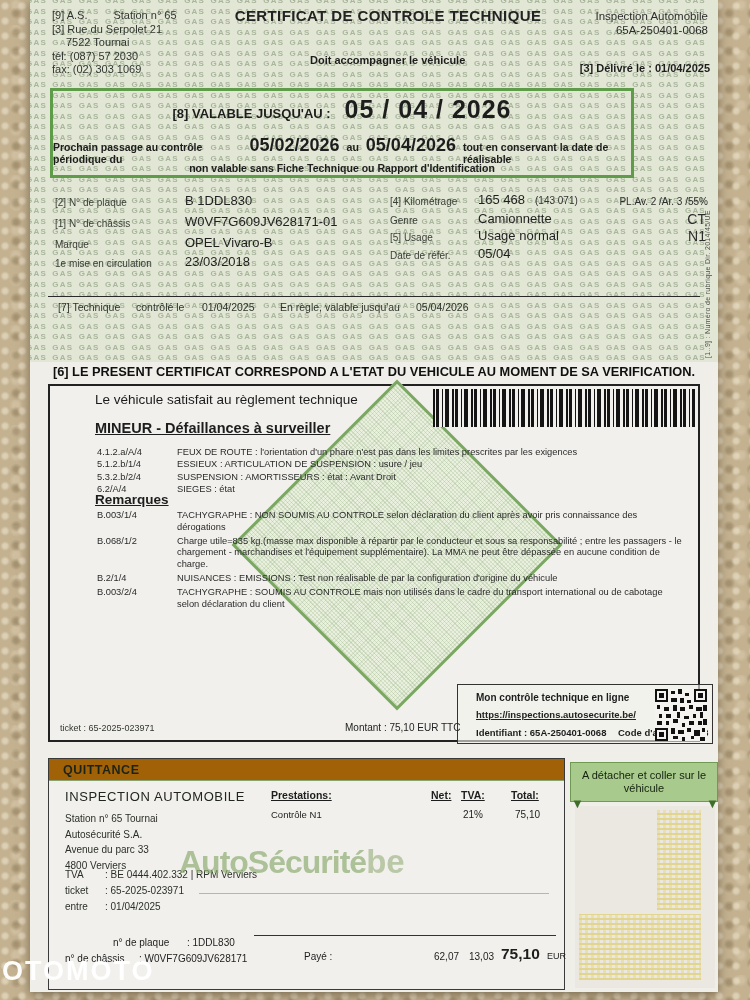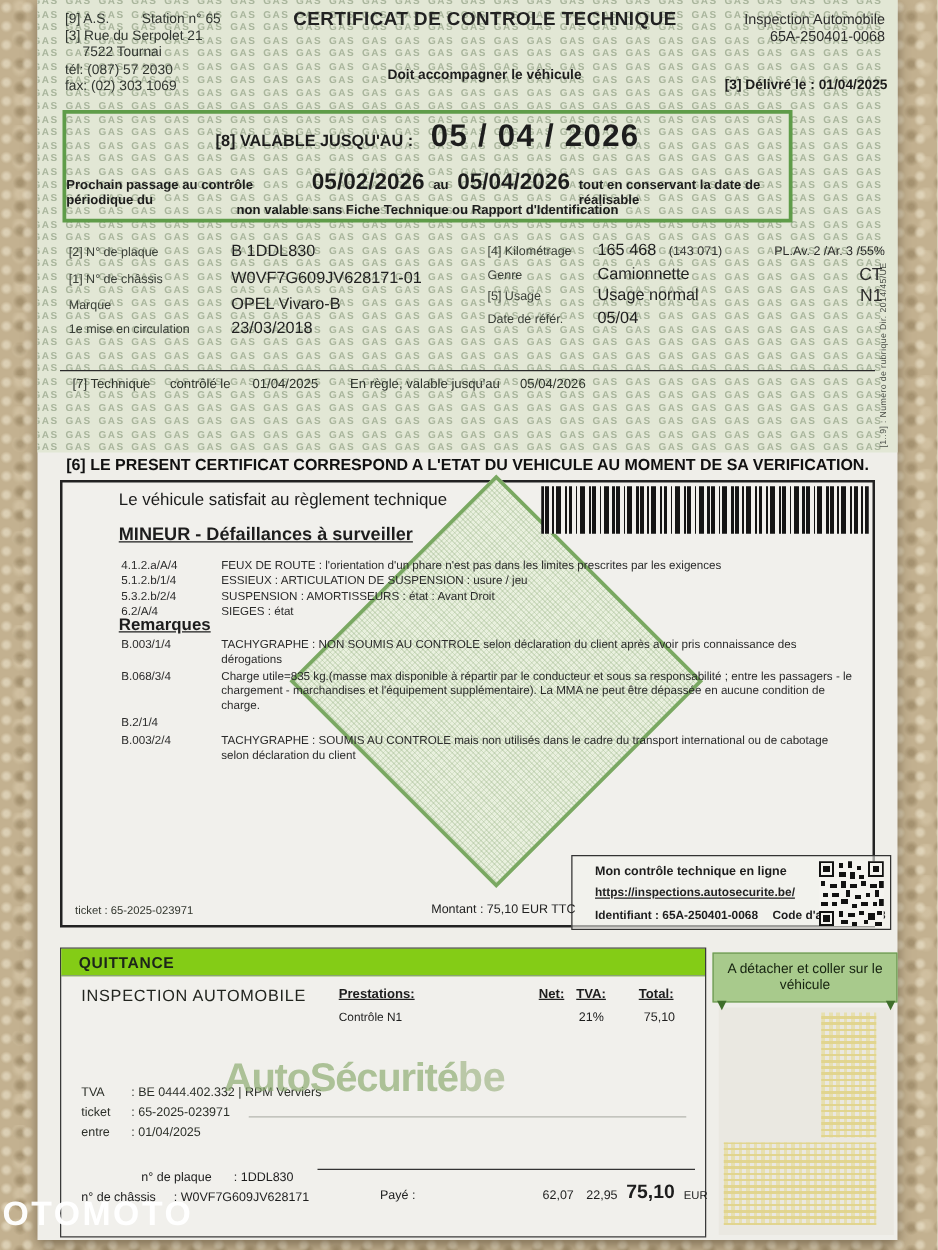--- a/index.html
+++ b/index.html
@@ -83,21 +83,21 @@
   .online-box { position:absolute; left:407px; top:298px; width:256px; height:60px; border:1.5px solid #333; background:rgba(244,243,239,.6); }
   .ob-title { position:absolute; left:18px; top:7px; font-size:10px; font-weight:bold; }
   .ob-url { position:absolute; left:18px; top:24px; font-size:9.5px; font-weight:bold; text-decoration:underline; color:#222; }
   .ob-id { position:absolute; left:18px; top:42px; font-size:9.5px; font-weight:bold; }
   .ob-code { position:absolute; left:160px; top:42px; font-size:9.5px; font-weight:bold; }
   .qr { position:absolute; right:5px; top:4px; }
   .ticket-line { position:absolute; left:10px; top:337px; font-size:9px; color:#33372f; }
   .montant-line { position:absolute; left:295px; top:336px; font-size:10px; color:#222; }
   
   .receipt { position:absolute; left:18px; top:758px; width:517px; height:232px; border:1.5px solid #3a3a3a; background:#f1f0ec; }
-  .r-header { position:absolute; left:0; top:0; right:0; height:22px; background:#84cc16; border-bottom:1px solid #8aa374; }
+  .r-header { position:absolute; left:0; top:0; right:0; height:22px; background:#a16207; border-bottom:1px solid #8aa374; }
   .r-header span { position:absolute; left:14px; top:4px; font-size:12.5px; font-weight:bold; letter-spacing:.5px; color:#1c241a; }
   .r-company { position:absolute; left:16px; top:30px; font-size:13px; letter-spacing:.6px; color:#22251f; }
   .r-addr { position:absolute; left:16px; top:52px; font-size:10px; line-height:15.5px; color:#2c2f29; }
   .r-kv { position:absolute; left:16px; font-size:10px; color:#2c2f29; display:flex; }
   .r-kv .k { width:40px; flex:none; }
   .r-prest-h { position:absolute; left:222px; top:30px; font-size:10.5px; font-weight:bold; text-decoration:underline; }
   .r-prest { position:absolute; left:222px; top:50px; font-size:9.5px; }
   .r-colh { position:absolute; top:30px; font-size:10.5px; font-weight:bold; text-decoration:underline; }
   .r-colv { position:absolute; top:50px; font-size:10px; }
   .r-watermark { position:absolute; left:130px; top:84px; white-space:nowrap; opacity:.7; pointer-events:none; }
@@ -236,25 +236,26 @@
         </div>
     </div>
 
     <div class="remarks-h">Remarques</div>
     <div class="remark-list">
       <div class="rrow">
           <span class="code">B.003/1/4</span>
           <span class="txt">TACHYGRAPHE : NON SOUMIS AU CONTROLE selon déclaration du client après avoir pris connaissance des dérogations</span>
         </div>
       <div class="rrow">
-          <span class="code">B.068/3/4</span>
+          <span class="code">B.068/1/2</span>
           <span class="txt">Charge utile=835 kg.(masse max disponible à répartir par le conducteur et sous sa responsabilité ; entre les passagers - le chargement - marchandises et l'équipement supplémentaire). La MMA ne peut être dépassée en aucune condition de charge.</span>
         </div>
       <div class="rrow">
           <span class="code">B.2/1/4</span>
+          <span class="txt">NUISANCES : EMISSIONS : Test non réalisable de par la configuration d'origine du véhicule</span>
         </div>
       <div class="rrow">
           <span class="code">B.003/2/4</span>
           <span class="txt">TACHYGRAPHE : SOUMIS AU CONTROLE mais non utilisés dans le cadre du transport international ou de cabotage selon déclaration du client</span>
         </div>
     </div>
 
     <div class="online-box">
       <div class="ob-title">Mon contrôle technique en ligne</div>
       <div class="ob-url">https://inspections.autosecurite.be/</div>
@@ -313,20 +314,26 @@
 
     <div class="ticket-line">ticket : 65-2025-023971</div>
     <div class="montant-line">Montant : 75,10 EUR TTC</div>
   </div>
 
   <div class="receipt">
     <div class="r-header">
         <span>QUITTANCE</span>
       </div>
     <div class="r-company">INSPECTION AUTOMOBILE</div>
+    <div class="r-addr">
+      <div>Station n° 65 Tournai</div>
+      <div>Autosécurité S.A.</div>
+      <div>Avenue du parc 33</div>
+      <div>4800 Verviers</div>
+    </div>
     <div class="r-kv" style="top:110px">
         <span class="k">TVA</span>
         <span>: BE 0444.402.332 | RPM Verviers</span>
       </div>
     <div class="r-kv" style="top:126px">
         <span class="k">ticket</span>
         <span>: 65-2025-023971</span>
       </div>
     <div class="r-kv" style="top:142px">
         <span class="k">entre</span>
@@ -351,21 +358,21 @@
         <span class="k">n° de plaque</span>
         <span>: 1DDL830</span>
       </div>
     <div class="r-chassis">
         <span class="k">n° de châssis</span>
         <span>: W0VF7G609JV628171</span>
       </div>
     <div class="paye-line"></div>
     <div class="r-paye-lbl">Payé :</div>
     <div class="r-paye-net">62,07</div>
-    <div class="r-paye-tva">22,95</div>
+    <div class="r-paye-tva">13,03</div>
     <div class="r-paye-total">75,10</div>
     <div class="r-paye-cur">EUR</div>
   </div>
 
   <div class="detach-box">
     <span>A détacher et coller sur le véhicule</span>
   </div>
   <div class="detach-arrow" style="left:541px">▼</div>
   <div class="detach-arrow" style="left:676px">▼</div>
   <div class="sticker">

